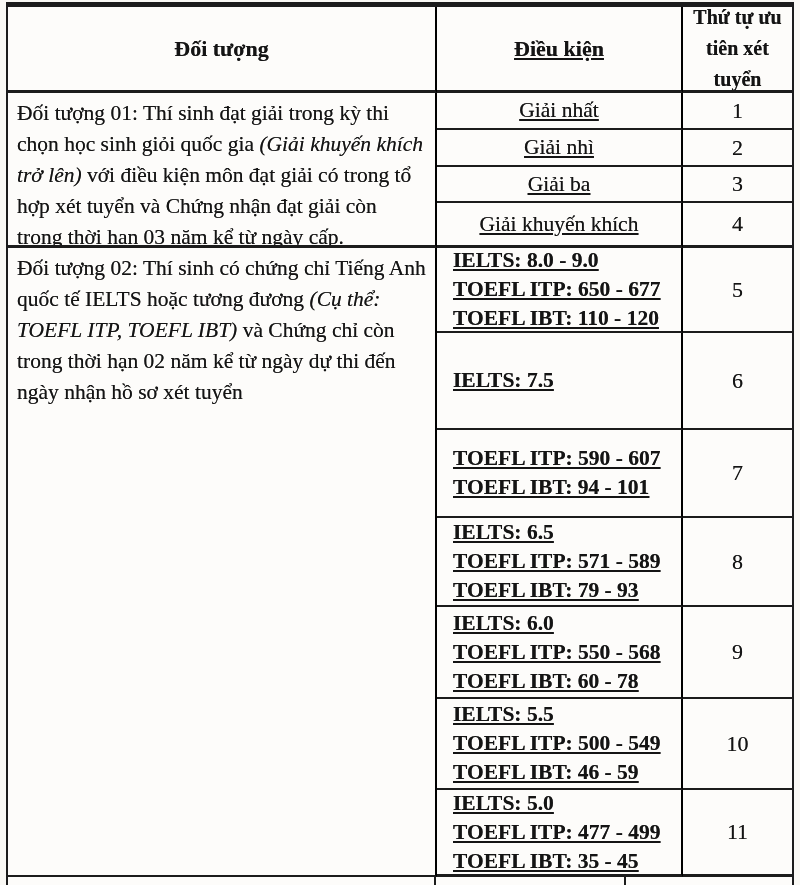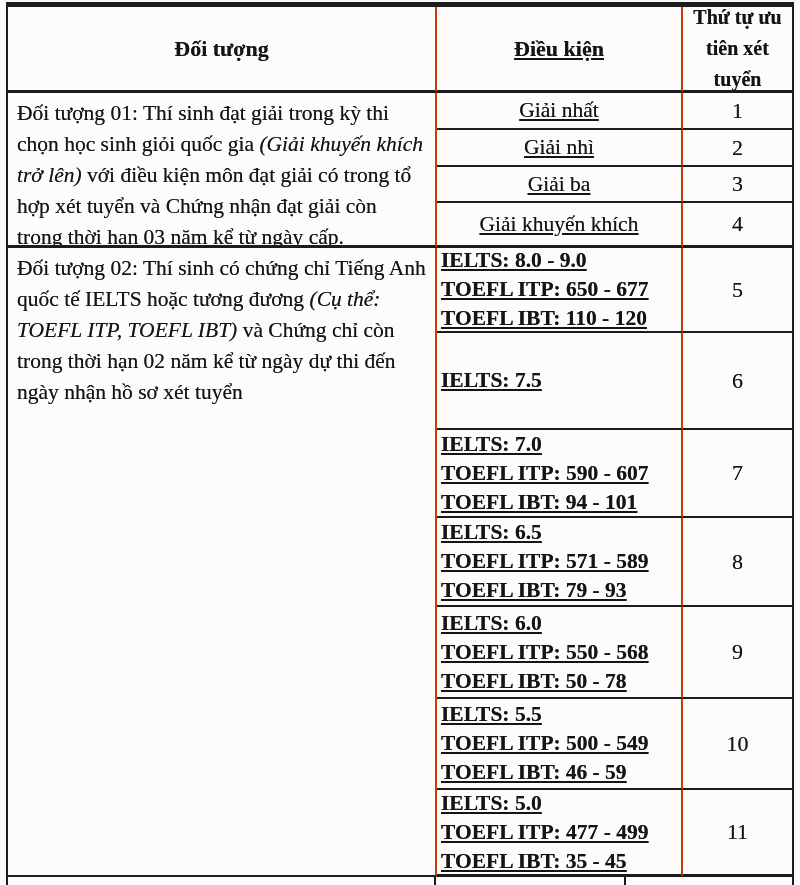--- a/index.html
+++ b/index.html
@@ -18,21 +18,21 @@
     box-sizing:border-box;
     border:2px solid #1c1c1c;border-top-width:5px;
     background:#fdfcfa;
     display:grid;
     grid-template-columns:429px 246px 109px;
     grid-template-rows:86px 37px 37px 36px 45px 85px 97px 88px 89px 92px 91px 87px 60px;
     text-shadow:0 0 0.5px rgba(10,10,10,0.65);
   }
   .cell{
     box-sizing:border-box;overflow:hidden;
-    border-right:2px solid #c2410c;
+    border-right:2px solid #000000;
     border-bottom:2px solid #1c1c1c;
   }
   .gc1{grid-column:1;}
   .gc2{grid-column:2;text-decoration:underline;}
   .gc3{grid-column:3;border-right:none;}
   .head{
     display:flex;align-items:center;justify-content:center;
     font-weight:bold;font-size:22px;text-align:center;line-height:30px;
     border-bottom-width:3px;
   }
@@ -41,21 +41,21 @@
     padding:5px 8px 0 9px;
     font-size:21.5px;line-height:31px;text-align:left;
   }
   .subj.last{border-bottom-width:3px;}
   .cond1{
     display:flex;align-items:center;justify-content:center;
     font-size:21.5px;
   }
   .cond3{
     display:flex;flex-direction:column;justify-content:center;
-    padding-left:4px;font-size:21.5px;font-weight:bold;line-height:29px;
+    padding-left:16px;font-size:21.5px;font-weight:bold;line-height:29px;
   }
   .prio{
     display:flex;align-items:center;justify-content:center;
     font-size:22px;
   }
   .gsep{border-bottom-width:3px;}
   .sliver{
     grid-column:1 / -1;grid-row:13;
     display:flex;border-bottom:none;border-right:none;
   }
@@ -96,37 +96,36 @@
       <div>TOEFL IBT: 110 - 120</div>
     </div>
     <div class="cell prio gc3" style="grid-row:6">5</div>
 
     <div class="cell cond3 gc2" style="grid-row:7">
       <div>IELTS: 7.5</div>
     </div>
     <div class="cell prio gc3" style="grid-row:7">6</div>
 
     <div class="cell cond3 gc2" style="grid-row:8">
-      <div>IELTS: 7.0</div>
       <div>TOEFL ITP: 590 - 607</div>
       <div>TOEFL IBT: 94 - 101</div>
     </div>
     <div class="cell prio gc3" style="grid-row:8">7</div>
 
     <div class="cell cond3 gc2" style="grid-row:9">
       <div>IELTS: 6.5</div>
       <div>TOEFL ITP: 571 - 589</div>
       <div>TOEFL IBT: 79 - 93</div>
     </div>
     <div class="cell prio gc3" style="grid-row:9">8</div>
 
     <div class="cell cond3 gc2" style="grid-row:10">
       <div>IELTS: 6.0</div>
       <div>TOEFL ITP: 550 - 568</div>
-      <div>TOEFL IBT: 50 - 78</div>
+      <div>TOEFL IBT: 60 - 78</div>
     </div>
     <div class="cell prio gc3" style="grid-row:10">9</div>
 
     <div class="cell cond3 gc2" style="grid-row:11">
       <div>IELTS: 5.5</div>
       <div>TOEFL ITP: 500 - 549</div>
       <div>TOEFL IBT: 46 - 59</div>
     </div>
     <div class="cell prio gc3" style="grid-row:11">10</div>
 

